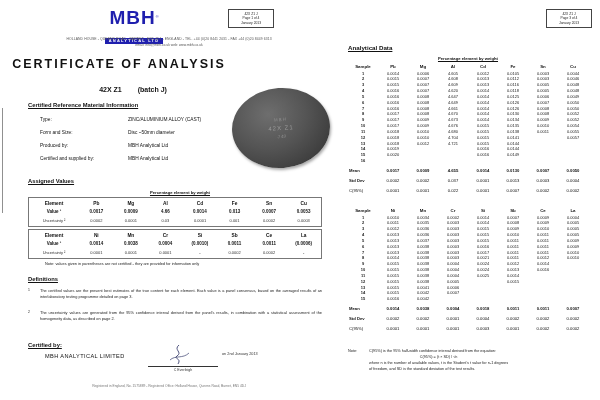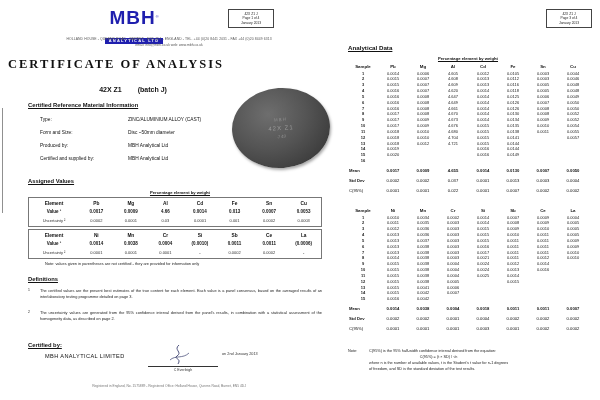--- a/index.html
+++ b/index.html
@@ -15,21 +15,21 @@
   .logo-mbh{font-size:19px;font-weight:bold;color:#1f1fae;letter-spacing:1px;line-height:17px;}
   .logo-reg{font-size:4px;vertical-align:super;color:#1f1fae;}
   .logo-bar{display:inline-block;background:#1f1fae;color:#fff;font-size:4px;font-weight:bold;
             padding:0.5px 4px;letter-spacing:1.2px;line-height:5px;}
   .addr{left:0;right:0;top:37px;text-align:center;font-size:3.4px;color:#555;letter-spacing:.1px;}
   .mail{left:0;right:0;top:43px;text-align:center;font-size:3.4px;color:#555;}
   
   .refbox{border:1px solid #444;font-size:3.3px;line-height:1.45;text-align:center;
           padding:1.5px 2px;color:#222;background:#fff;width:40px;}
   
-  .h-title{left:8px;top:57px;width:222px;font-family:Liberation Serif, serif;
+  .h-title{left:8px;top:57px;width:222px;text-align:center;font-family:Liberation Sans, sans-serif;
            font-size:12.5px;font-weight:bold;letter-spacing:2px;}
   .h-sub{left:8px;top:86px;width:250px;text-align:center;font-size:7px;font-weight:bold;}
   .h-sub .gap{display:inline-block;width:16px;}
   .sect{font-size:5.8px;font-weight:bold;text-decoration:underline;}
   .crm-row{left:40px;width:260px;font-size:4.8px;display:flex;}
   .crm-row .lbl{width:88px;}
   .pctlbl{text-align:center;font-size:4.2px;font-weight:bold;text-decoration:underline;}
   .note-l{left:45px;top:261px;font-size:3.9px;color:#222;}
   .def{left:28px;width:294px;display:flex;gap:5px;font-size:3.9px;line-height:1.5;text-align:justify;color:#222;}
   .def .dnum{width:7px;flex:none;font-size:3.4px;vertical-align:super;}

